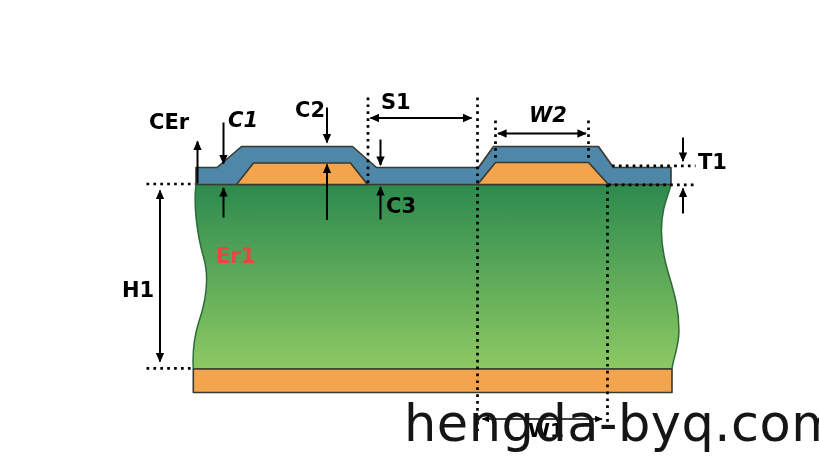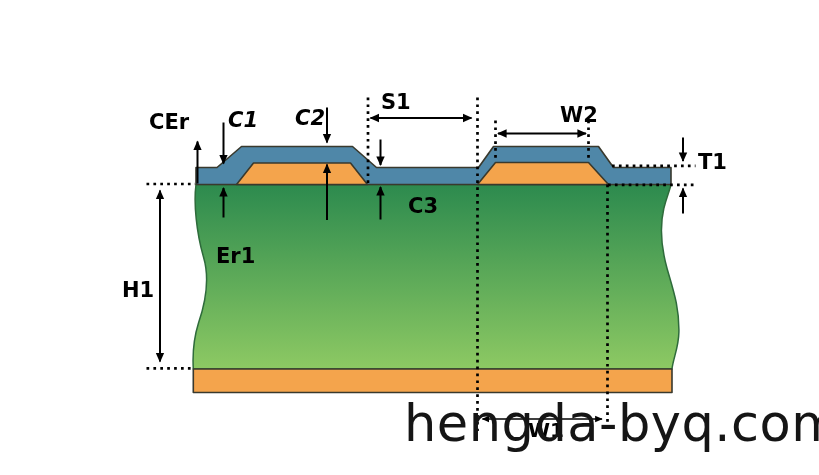--- a/index.html
+++ b/index.html
@@ -14,21 +14,21 @@
   .outl{stroke:#39392d;stroke-width:1.6;stroke-linejoin:round;}
   .sub-outl{stroke:#2e6b3b;stroke-width:1.5;stroke-linejoin:round;}
   .dot{stroke:#000;stroke-width:2.7;stroke-dasharray:2.7 4.2;fill:none;}
   .arr{stroke:#000;stroke-width:2;fill:none;}
   .arr-thin{stroke:#000;stroke-width:1.6;fill:none;}
   .lbl{
     position:absolute;
     font-weight:bold;font-size:21px;line-height:1;
     color:#000;white-space:nowrap;
   }
-  .lbl-white{color:#000000;}
+  .lbl-white{color:#ef4444;}
   #watermark{
     position:absolute;left:404px;top:398px;
     font-size:51px;line-height:1;letter-spacing:0.5px;
     color:#151515;white-space:nowrap;
     font-family:"DejaVu Sans",sans-serif;
   }
 </style>
 </head>
 <body>
 
@@ -82,24 +82,24 @@
       <path class="arr" d="M683,213.5 V188.5" marker-end="url(#ah)"></path>
       <path class="arr" d="M370.5,118 H471.5" marker-start="url(#ah)" marker-end="url(#ah)"></path>
       <path class="arr" d="M498,133.5 H586" marker-start="url(#ah)" marker-end="url(#ah)"></path>
       <path class="arr" d="M160,190.5 V361.5" marker-start="url(#ah)" marker-end="url(#ah)"></path>
       <path class="arr-thin" d="M482.5,419 H602" marker-start="url(#ah)" marker-end="url(#ah)"></path>
     </g>
   </svg>
 
   <div class="lbl" style="left:149px;top:112px;">CEr</div>
   <div class="lbl" style="left:228px;top:110px;font-style:italic;">C1</div>
-  <div class="lbl" style="left:295px;top:108px;font-style:italic;">C2</div>
+  <div class="lbl" style="left:295px;top:100px;">C2</div>
   <div class="lbl" style="left:381px;top:92px;">S1</div>
-  <div class="lbl" style="left:560px;top:105px;">W2</div>
+  <div class="lbl" style="left:529px;top:105px;font-style:italic;">W2</div>
   <div class="lbl" style="left:698px;top:152px;">T1</div>
-  <div class="lbl" style="left:408px;top:196px;">C3</div>
+  <div class="lbl" style="left:386px;top:196px;">C3</div>
   <div class="lbl" style="left:122px;top:280px;">H1</div>
   <div class="lbl lbl-white" style="left:216px;top:246px;">Er1</div>
   <div class="lbl" style="left:528px;top:420px;font-size:20px;">W1</div>
 
   <div id="watermark">hengda-byq.com</div>
 
 </div>
 
 </body></html>

